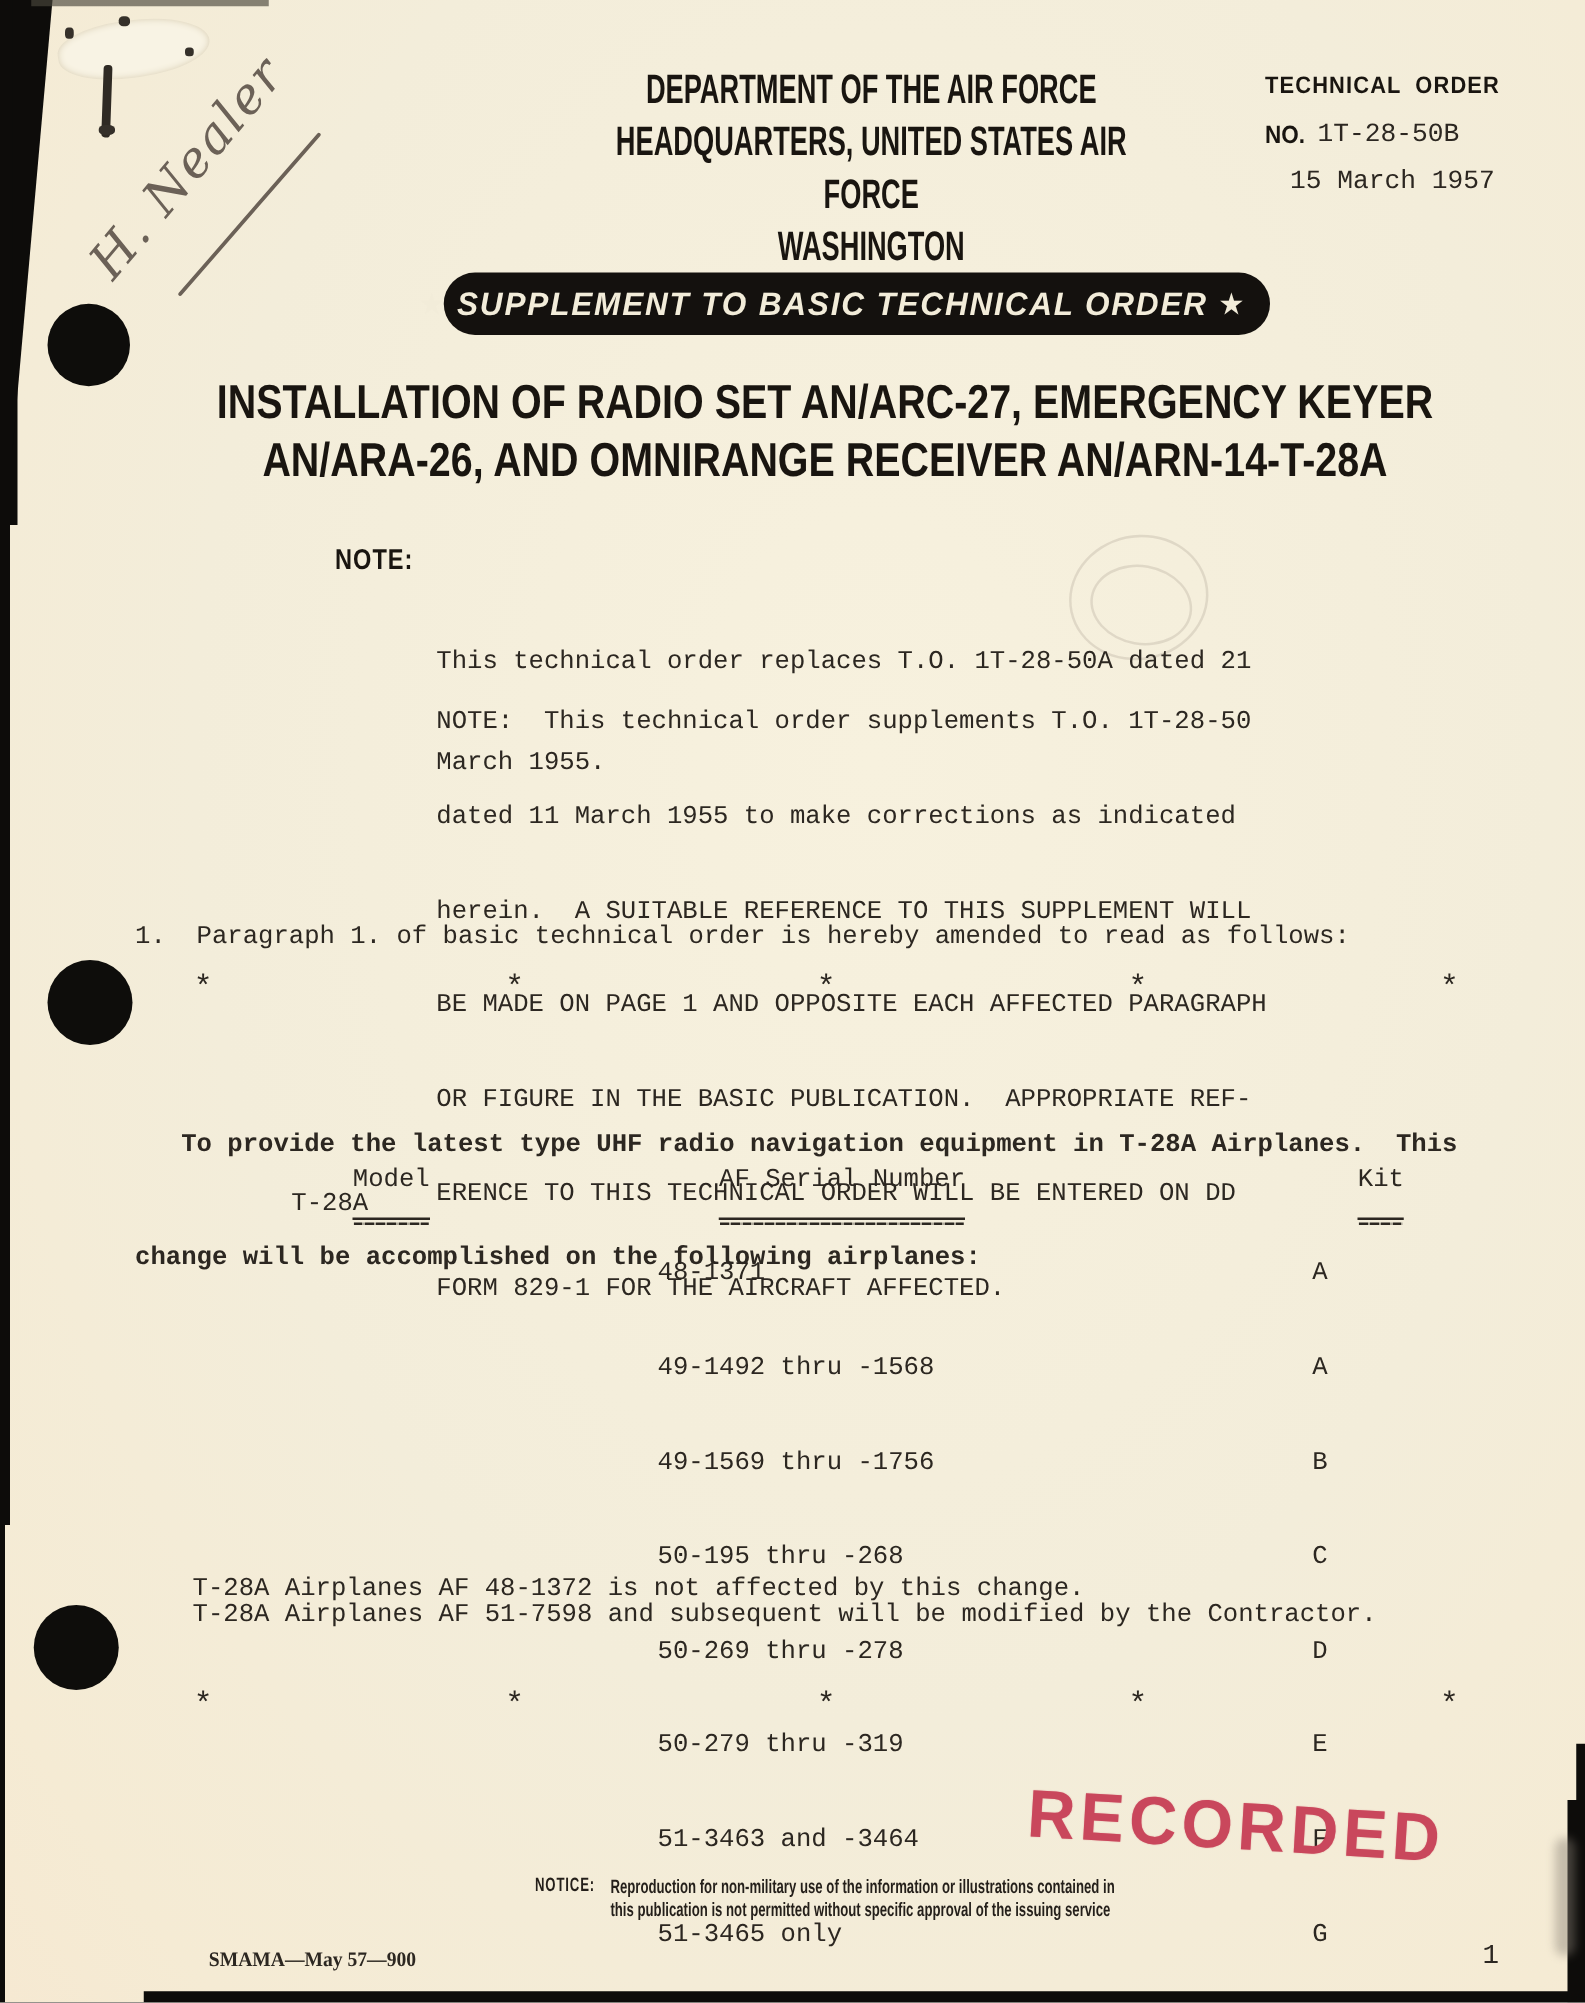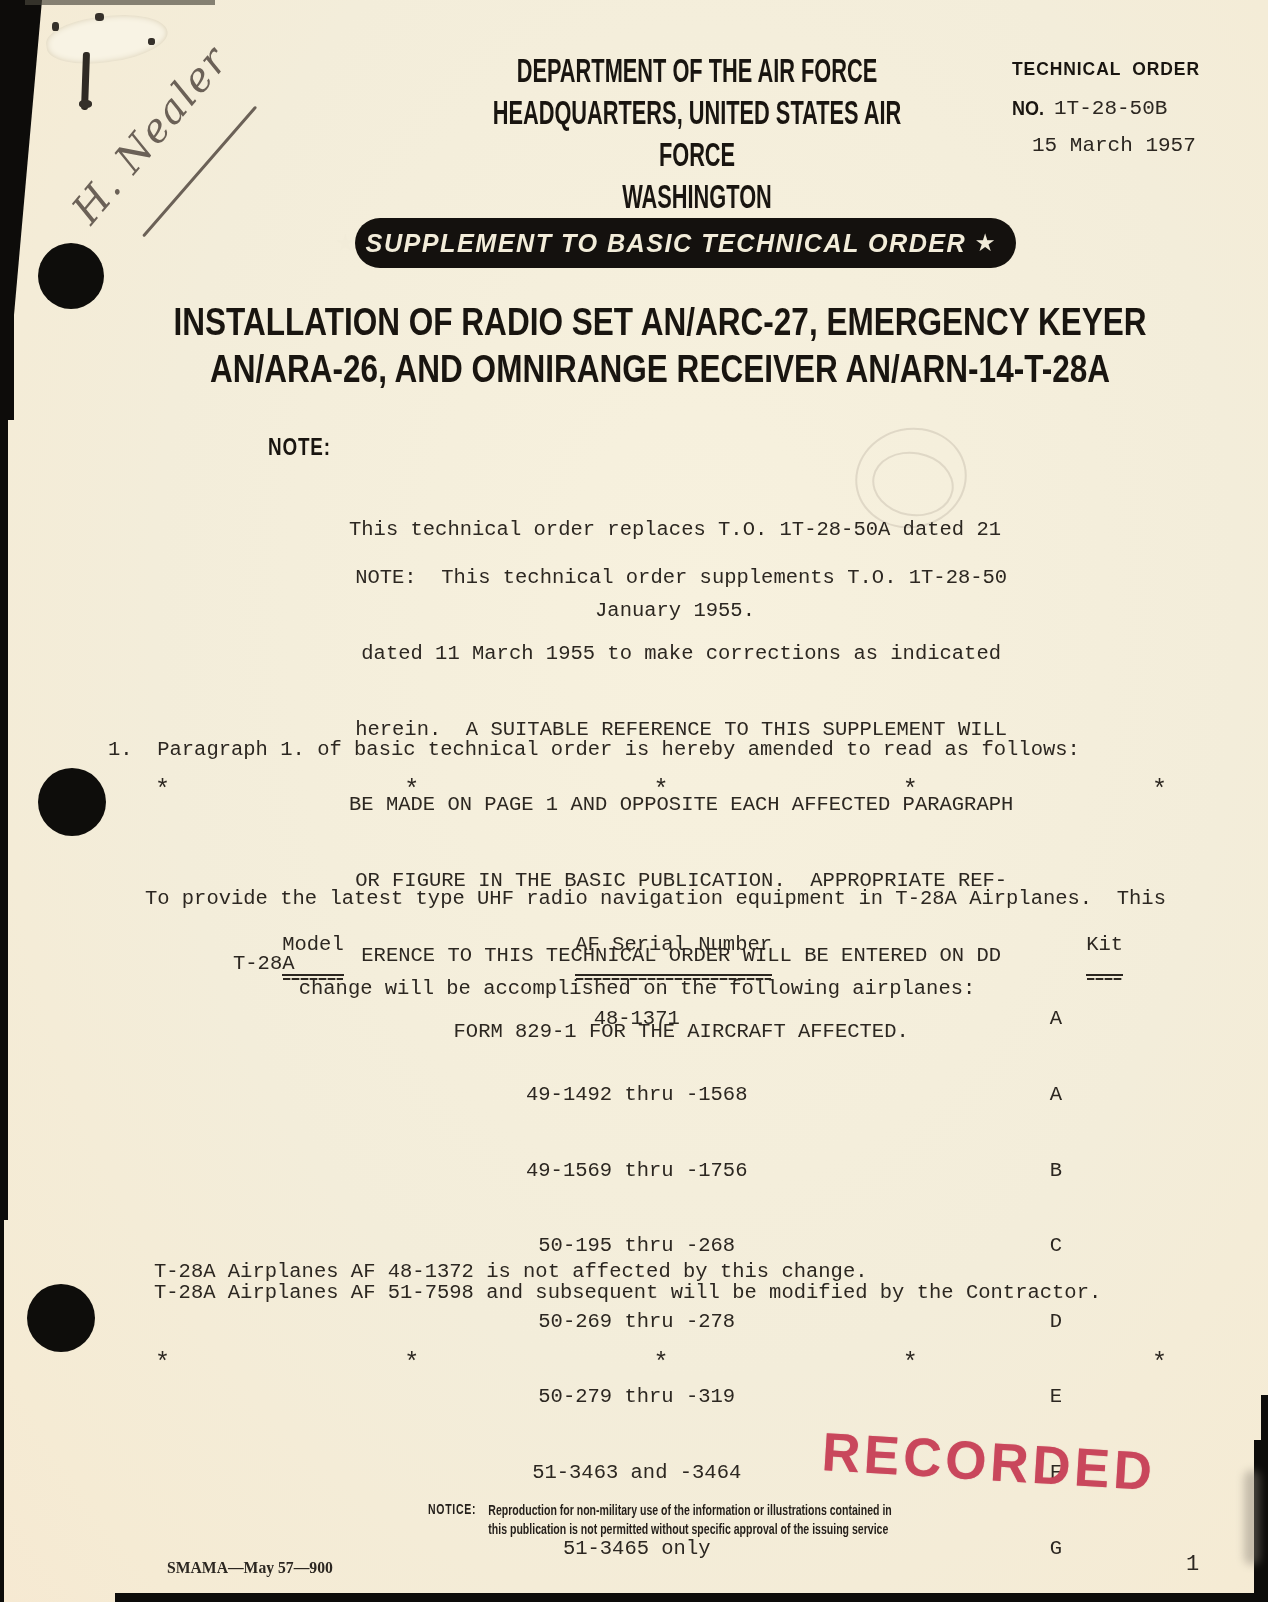--- a/index.html
+++ b/index.html
@@ -10,21 +10,21 @@
     --red:#c63a52;
     --pencil:#6b6157;
   }
   *{margin:0;padding:0;box-sizing:border-box;}
   body{background:#777;font-family:"Liberation Sans",sans-serif;}
   #page{
     position:relative;width:1268px;height:1602px;overflow:hidden;
     background:radial-gradient(ellipse at 55% 38%, #f7f1de 0%, #f3edda 55%, #f5ebd4 88%, #f6e9d2 100%);
   }
   .abs{position:absolute;}
-  .mono{font-family:"Liberation Mono","DejaVu Sans Mono",monospace;font-size:20.5px;color:var(--ink);white-space:pre;text-align:center;}
+  .mono{font-family:"Liberation Mono","DejaVu Sans Mono",monospace;font-size:20.5px;color:var(--ink);white-space:pre;}
   .gothic{font-family:"Liberation Sans",sans-serif;font-weight:bold;color:var(--gothic);}
   .cond{transform:scaleX(.66);transform-origin:center;}
   .cond-title{transform:scaleX(.83);transform-origin:center;}
   .cond-left{transform-origin:left center;}
   .edge{background:#0d0c0a;}
   .punch{width:66px;height:66px;border-radius:50%;background:#0e0d0b;}
   .center-lines{text-align:center;}
   .hdr-line{font-size:33px;line-height:42px;letter-spacing:0;}
   .title-line{font-size:38px;line-height:47px;}
   .dbl-underline{position:relative;display:inline-block;padding-bottom:18px;border-bottom:2.5px solid var(--ink);}
@@ -103,21 +103,21 @@
   </div>
 
   <div class="abs center-lines" style="left:26px;top:299px;width:1268px;">
     <div class="gothic title-line cond-title">INSTALLATION OF RADIO SET AN/ARC-27, EMERGENCY KEYER</div>
     <div class="gothic title-line cond-title">AN/ARA-26, AND OMNIRANGE RECEIVER AN/ARN-14-T-28A</div>
   </div>
 
   <div class="abs gothic cond-left" style="left:268px;top:434px;font-size:23px;letter-spacing:1px;transform:scaleX(.82);">NOTE:</div>
   <div class="abs mono" style="left:349px;top:462px;line-height:27px;font-family:Liberation Mono, monospace;">
     <div>This technical order replaces T.O. 1T-28-50A dated 21</div>
-    <div>January 1955.</div>
+    <div>March 1955.</div>
   </div>
 
   <div class="abs mono" style="left:349px;top:515px;line-height:25.2px;">
     <div>NOTE:  This technical order supplements T.O. 1T-28-50</div>
     <div>dated 11 March 1955 to make corrections as indicated</div>
     <div>herein.  A SUITABLE REFERENCE TO THIS SUPPLEMENT WILL</div>
     <div>BE MADE ON PAGE 1 AND OPPOSITE EACH AFFECTED PARAGRAPH</div>
     <div>OR FIGURE IN THE BASIC PUBLICATION.  APPROPRIATE REF-</div>
     <div>ERENCE TO THIS TECHNICAL ORDER WILL BE ENTERED ON DD</div>
     <div>FORM 829-1 FOR THE AIRCRAFT AFFECTED.</div>
@@ -126,21 +126,21 @@
   <div class="abs mono" style="left:108px;top:738px;">1.  Paragraph 1. of basic technical order is hereby amended to read as follows:</div>
 
   <div class="abs ast-row" style="left:155px;top:776px;width:1012px;">
     <span>*</span>
     <span>*</span>
     <span>*</span>
     <span>*</span>
     <span>*</span>
   </div>
 
-  <div class="abs mono" style="left:108px;top:824px;line-height:30px;">
+  <div class="abs mono" style="left:108px;top:842px;line-height:30px;font-weight:bold;">
     <div>   To provide the latest type UHF radio navigation equipment in T-28A Airplanes.  This</div>
     <div>change will be accomplished on the following airplanes:</div>
   </div>
 
   <div class="abs mono" style="left:233px;top:910px;">
     <span class="dbl-underline">Model</span>
   </div>
   <div class="abs mono" style="left:526px;top:910px;">
     <span class="dbl-underline">AF Serial Number</span>
   </div>

